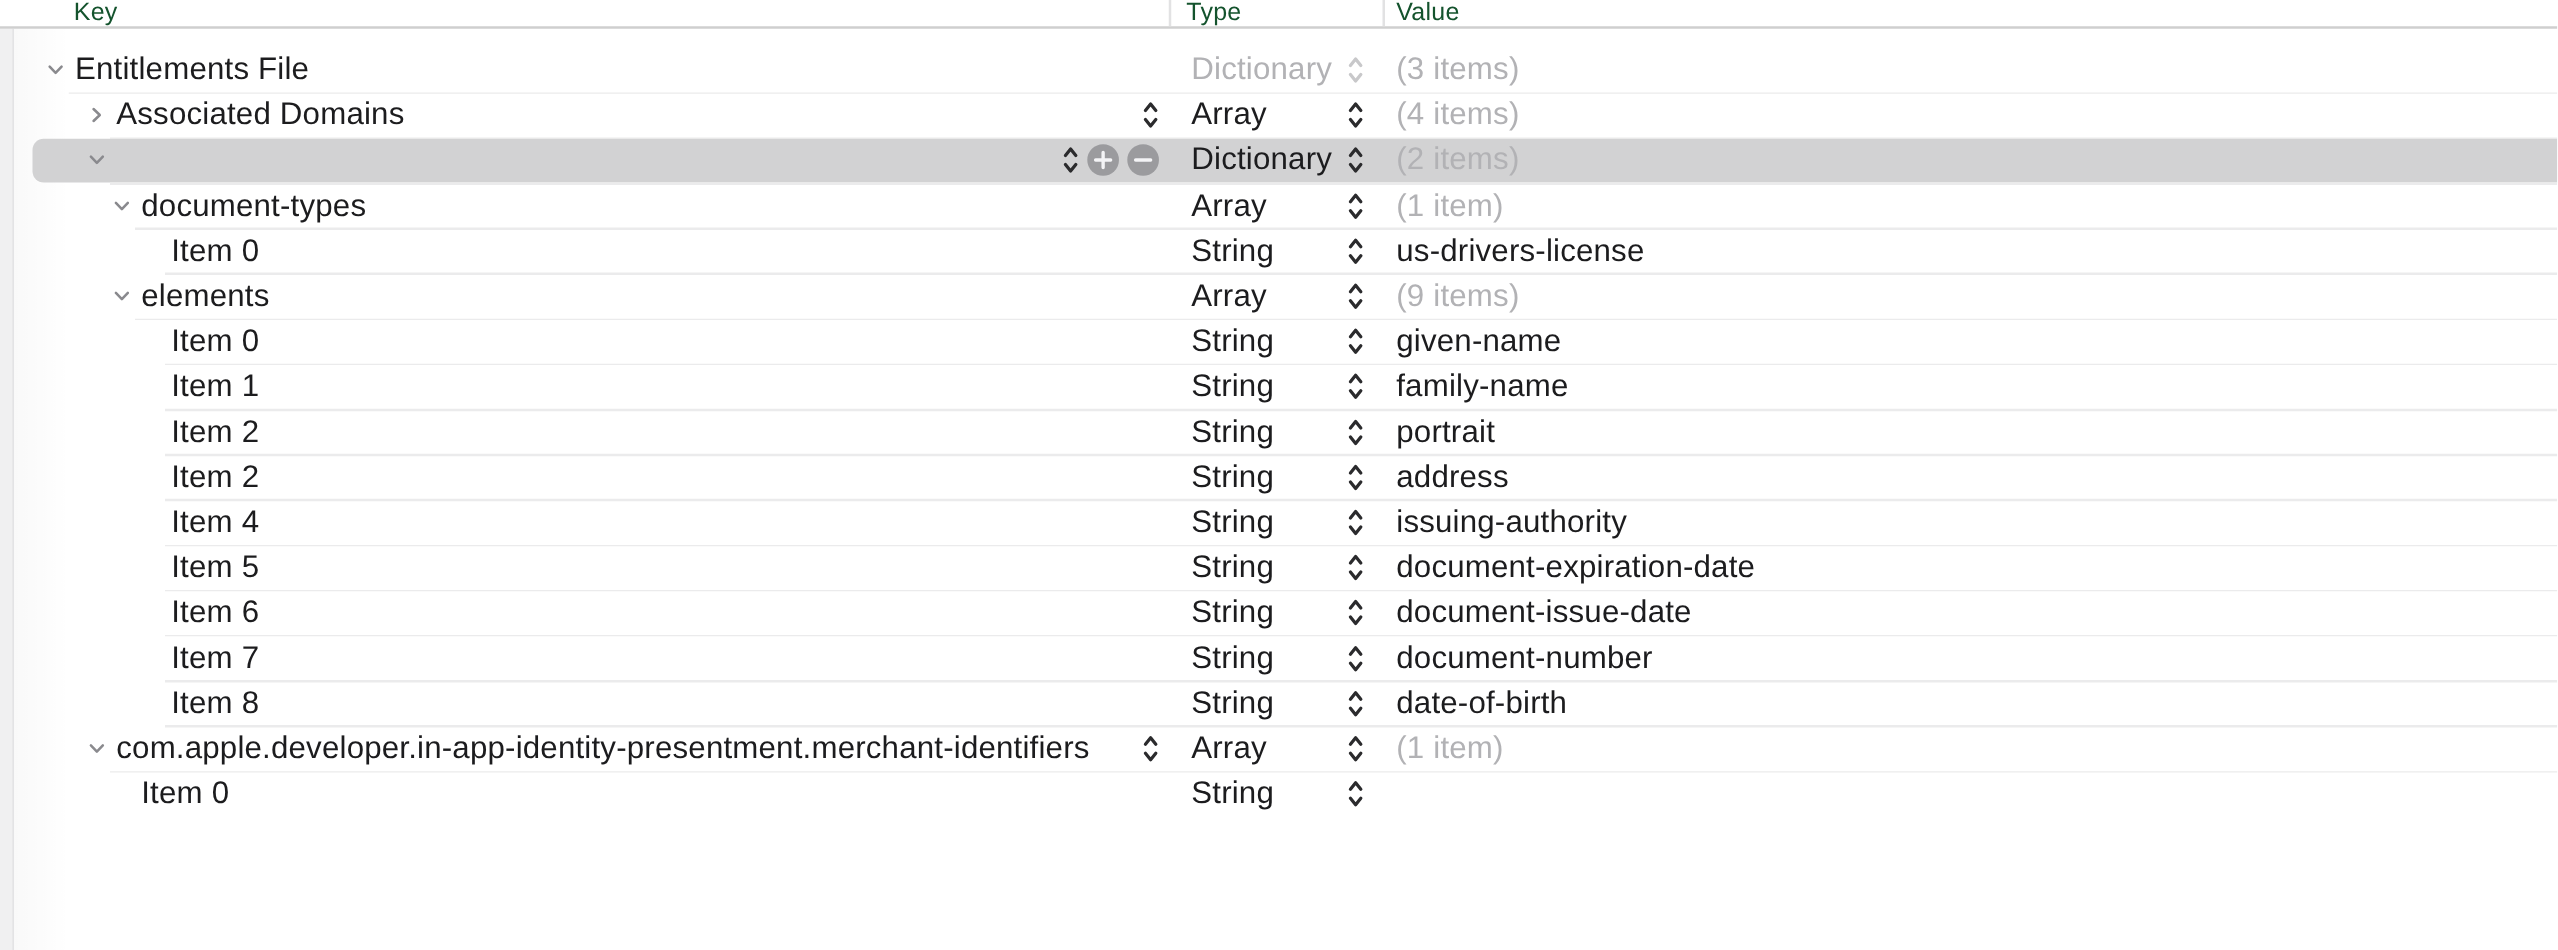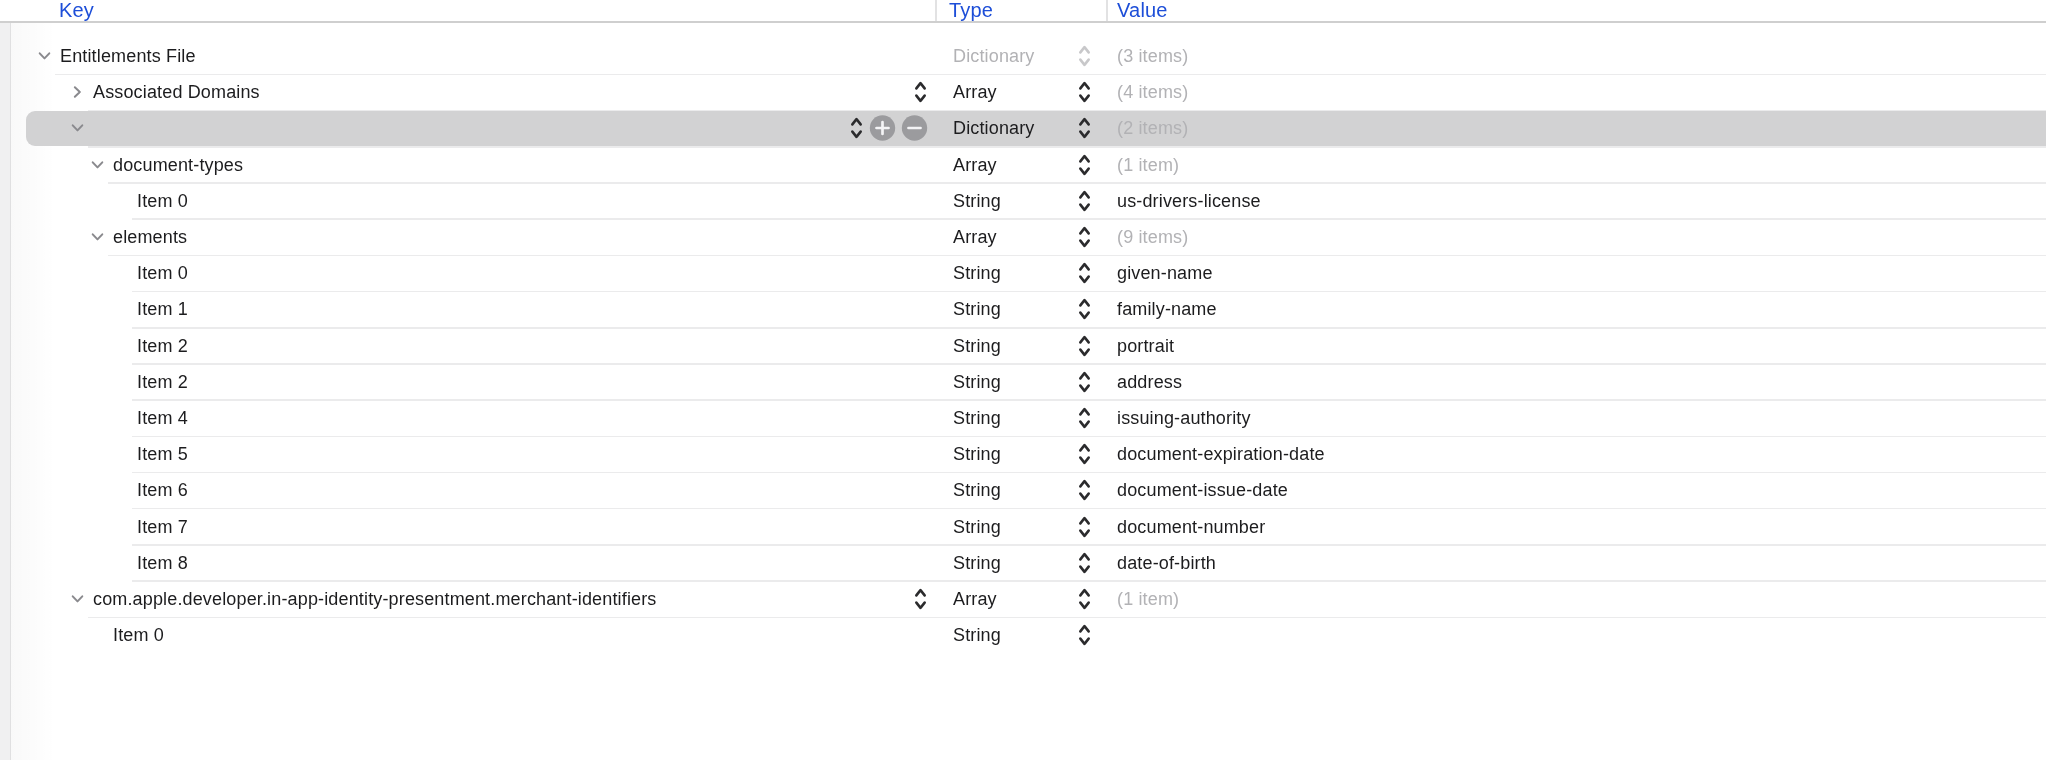--- a/index.html
+++ b/index.html
@@ -22,39 +22,39 @@
     pointer-events:none;
   }
   
   #header{
     position:absolute;left:0;top:0;width:100%;height:21px;
     background:#ffffff;overflow:hidden;
     border-bottom:2px solid #cfcfcf;
   }
   .hlabel{
     position:absolute;top:-1px;
-    font-size:20px;color:#1d4ed8;letter-spacing:0.2px;white-space:nowrap;
+    font-size:20px;color:#14532d;letter-spacing:0.2px;white-space:nowrap;
   }
   .hline{
     position:absolute;top:0;height:21px;width:1.5px;background:#e2e2e3;
   }
   
   #rows{position:absolute;left:0;top:38px;right:0;}
   .row{position:relative;height:36.2px;}
   .selbg{
     position:absolute;left:26px;right:0;top:0.5px;bottom:0.5px;
     border-radius:9px 0 0 9px;background:#d2d2d3;display:none;
   }
   .row.selected .selbg{display:block;}
   .sep{
     position:absolute;bottom:-1px;right:0;height:1.5px;background:#ebebec;
   }
   .cell{
     position:absolute;top:50%;transform:translateY(-50%);
-    font-size:18px;white-space:nowrap;z-index:2;letter-spacing:0.15px;
+    font-size:25px;white-space:nowrap;z-index:2;letter-spacing:0.15px;
   }
   .key-cell{color:#1c1c1e;}
   .type-cell{left:953px;color:#1c1c1e;}
   .value-cell{left:1117px;color:#1c1c1e;}
   .muted{color:#b2b2b5;}
   .disc{
     position:absolute;top:50%;transform:translateY(-50%);
     width:17px;height:17px;z-index:2;
   }
   .disc path{fill:none;stroke:#8a8a8e;stroke-width:1.9;stroke-linecap:round;stroke-linejoin:round;}

